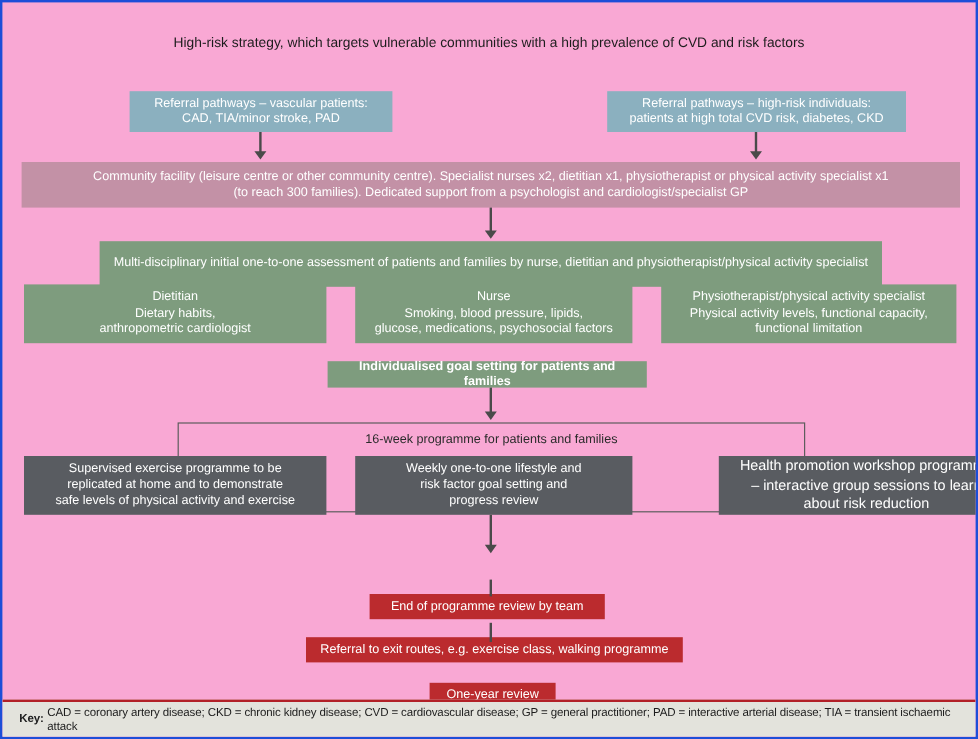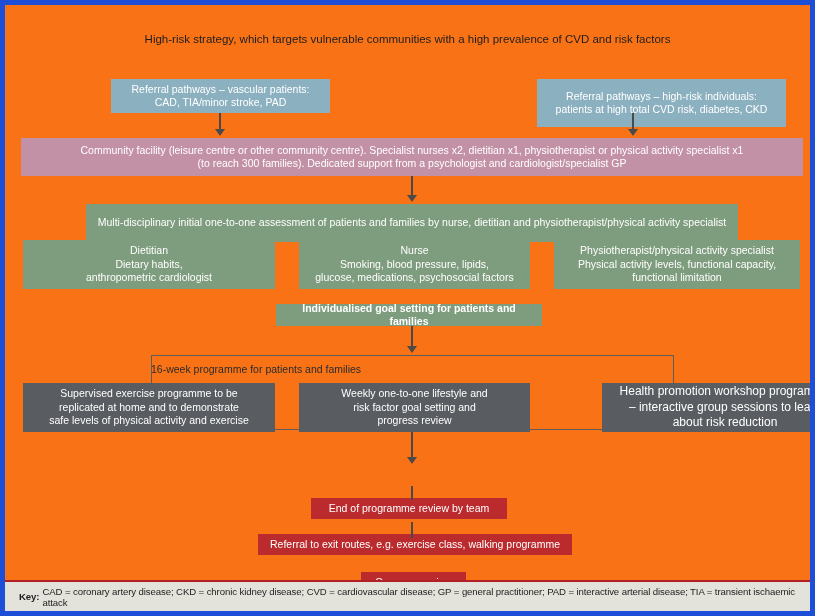--- a/index.html
+++ b/index.html
@@ -4,22 +4,22 @@
 <style>
   * { box-sizing: border-box; margin: 0; padding: 0; }
   html, body {
     width: 815px; height: 616px;
     background: #ffffff;
     font-family: "Liberation Sans", sans-serif;
   }
   #canvas {
     position: relative;
     width: 815px; height: 616px;
-    background: #f97316;
-    border: 5px solid #1d4ed8;
+    background: #f9a8d4;
+    border: 2px solid #1d4ed8;
     overflow: hidden;
   }
 
   .box {
     position: absolute;
     display: flex;
     align-items: center;
     justify-content: center;
     text-align: center;
     color: #ffffff;
@@ -35,20 +35,21 @@
   .red   { background: #bb2b2e; margin-top: 33px; }
 
   .bracket {
     position: absolute;
     border: 1px solid #5d5d5d;
     background: transparent;
   }
   .bracket-label {
     position: absolute;
     color: #2b2b2b;
+    text-align: center;
     white-space: nowrap;
   }
 
   
   .vline {
     position: absolute;
     width: 2px;
     background: #4a4a4a;
   }
   .arrow {
@@ -85,21 +86,21 @@
 </style>
 </head>
 <body>
 
 <div id="canvas">
 
   <div id="title">High-risk strategy, which targets vulnerable communities with a high prevalence of CVD and risk factors</div>
 
   <div class="box blue" style="left:106px; top:74px; width:219px; height:34px; font-size:10.5px;">Referral pathways – vascular patients:
 CAD, TIA/minor stroke, PAD</div>
-  <div class="box blue" style="left:504px; top:74px; width:249px; height:48px; font-size:10.5px;margin-left:28px;">Referral pathways – high-risk individuals:
+  <div class="box blue" style="left:504px; top:74px; width:249px; height:34px; font-size:10.5px;">Referral pathways – high-risk individuals:
 patients at high total CVD risk, diabetes, CKD</div>
 
   <div class="vline" style="left:214px; top:108px; height:19px;"></div>
   <div class="arrow" style="left:210px; top:124px;"></div>
   <div class="vline" style="left:627px; top:108px; height:19px;"></div>
   <div class="arrow" style="left:623px; top:124px;"></div>
 
   <div class="box pink" style="left:16px; top:133px; width:782px; height:38px; font-size:10.5px;">Community facility (leisure centre or other community centre). Specialist nurses x2, dietitian x1, physiotherapist or physical activity specialist x1
 (to reach 300 families). Dedicated support from a psychologist and cardiologist/specialist GP</div>
 

